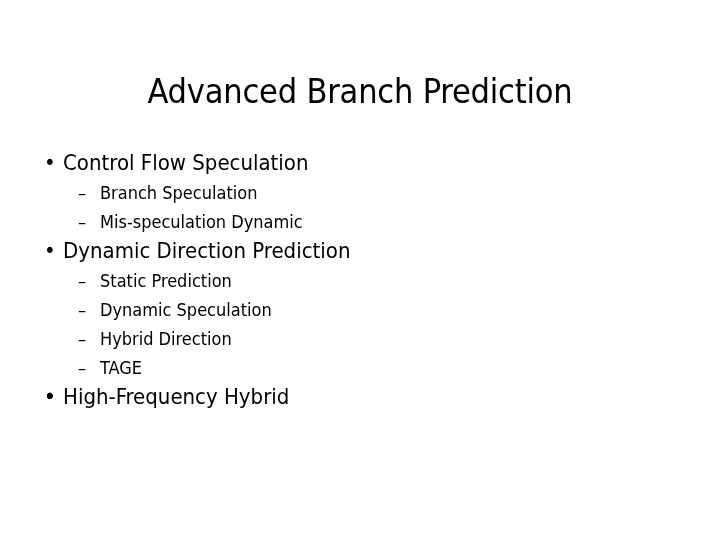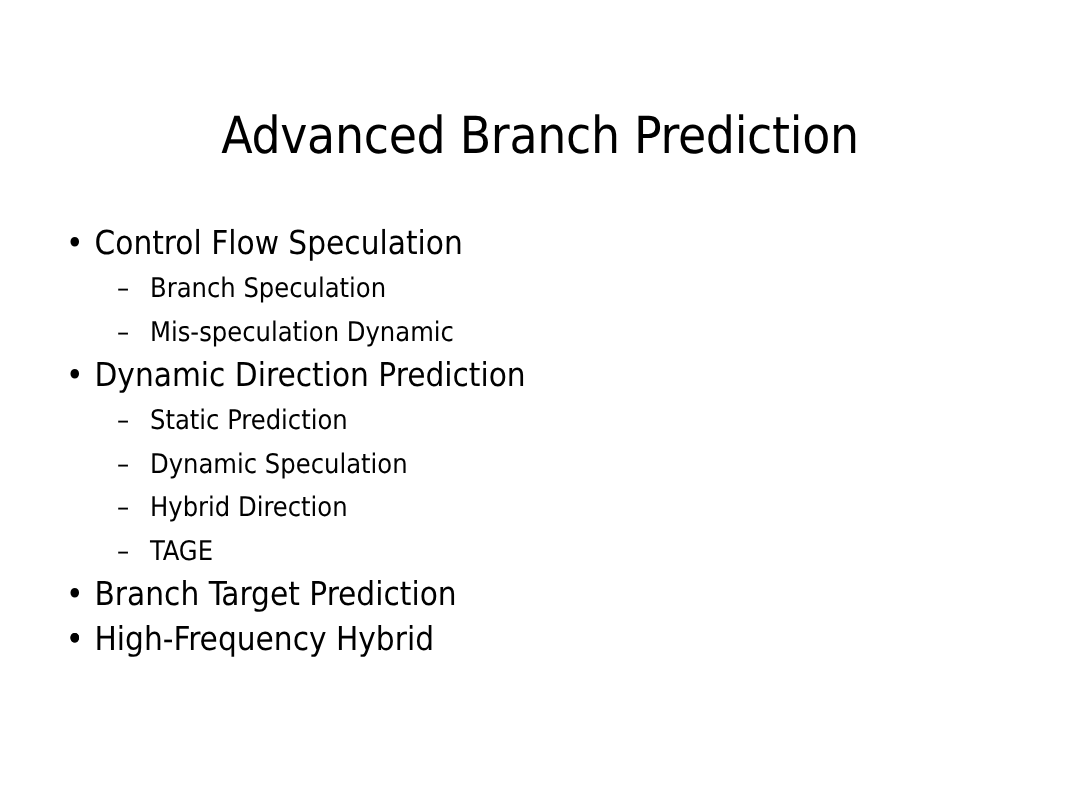--- a/index.html
+++ b/index.html
@@ -138,21 +138,20 @@
           <span class="txt">Hybrid Direction</span>
         </li>
         <li class="lvl2">
           <span class="marker">–</span>
           <span class="txt">TAGE</span>
         </li>
       </ul>
 
       <li class="lvl1">
         <span class="marker">•</span>
-        <span class="txt">Branch Target Prediction</span>
       </li>
 
       <li class="lvl1">
         <span class="marker">•</span>
       </li>
 
       <li class="lvl1">
         <span class="marker">•</span>
         <span class="txt">High-Frequency Hybrid</span>
       </li>

